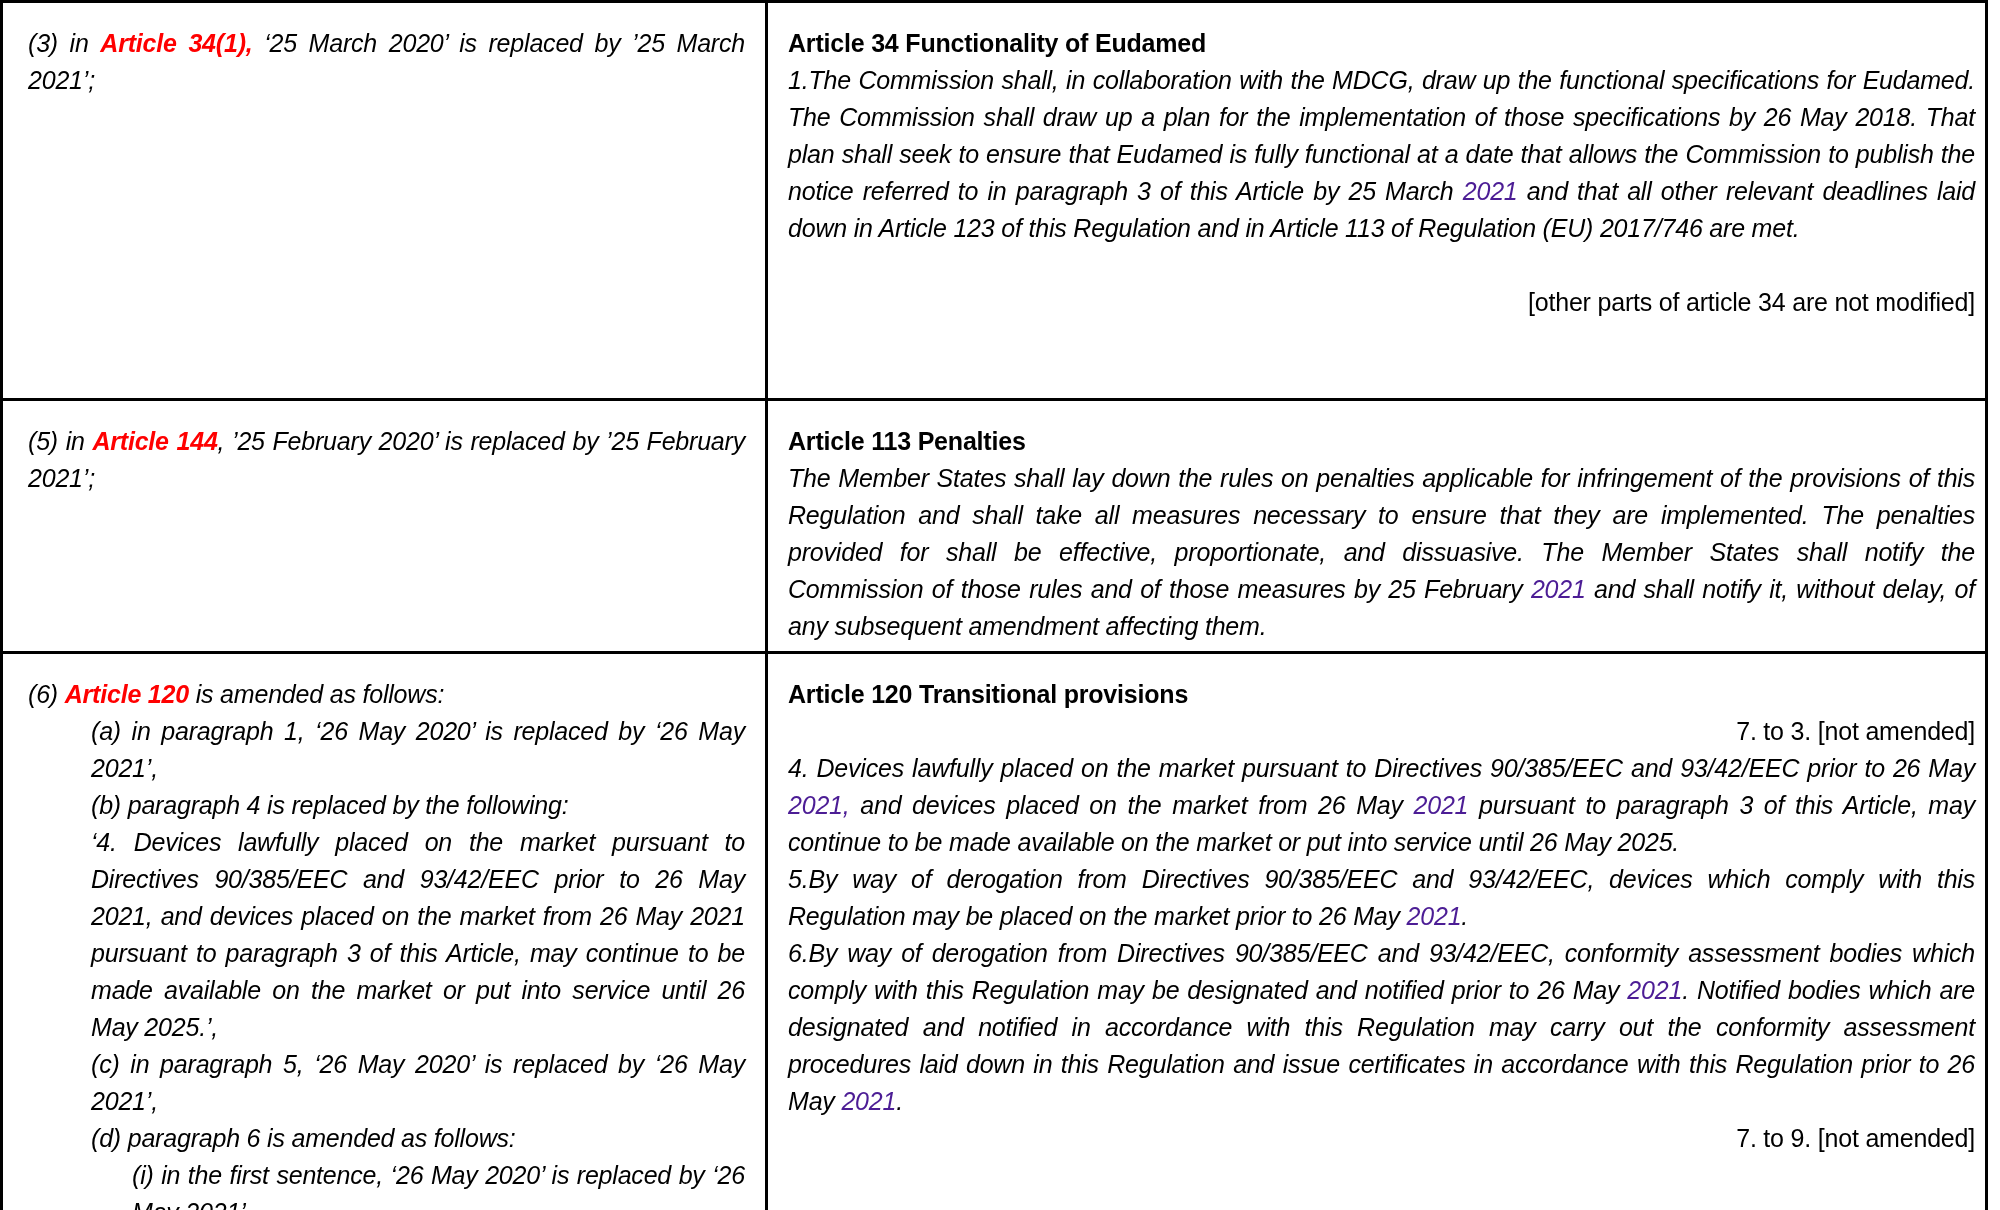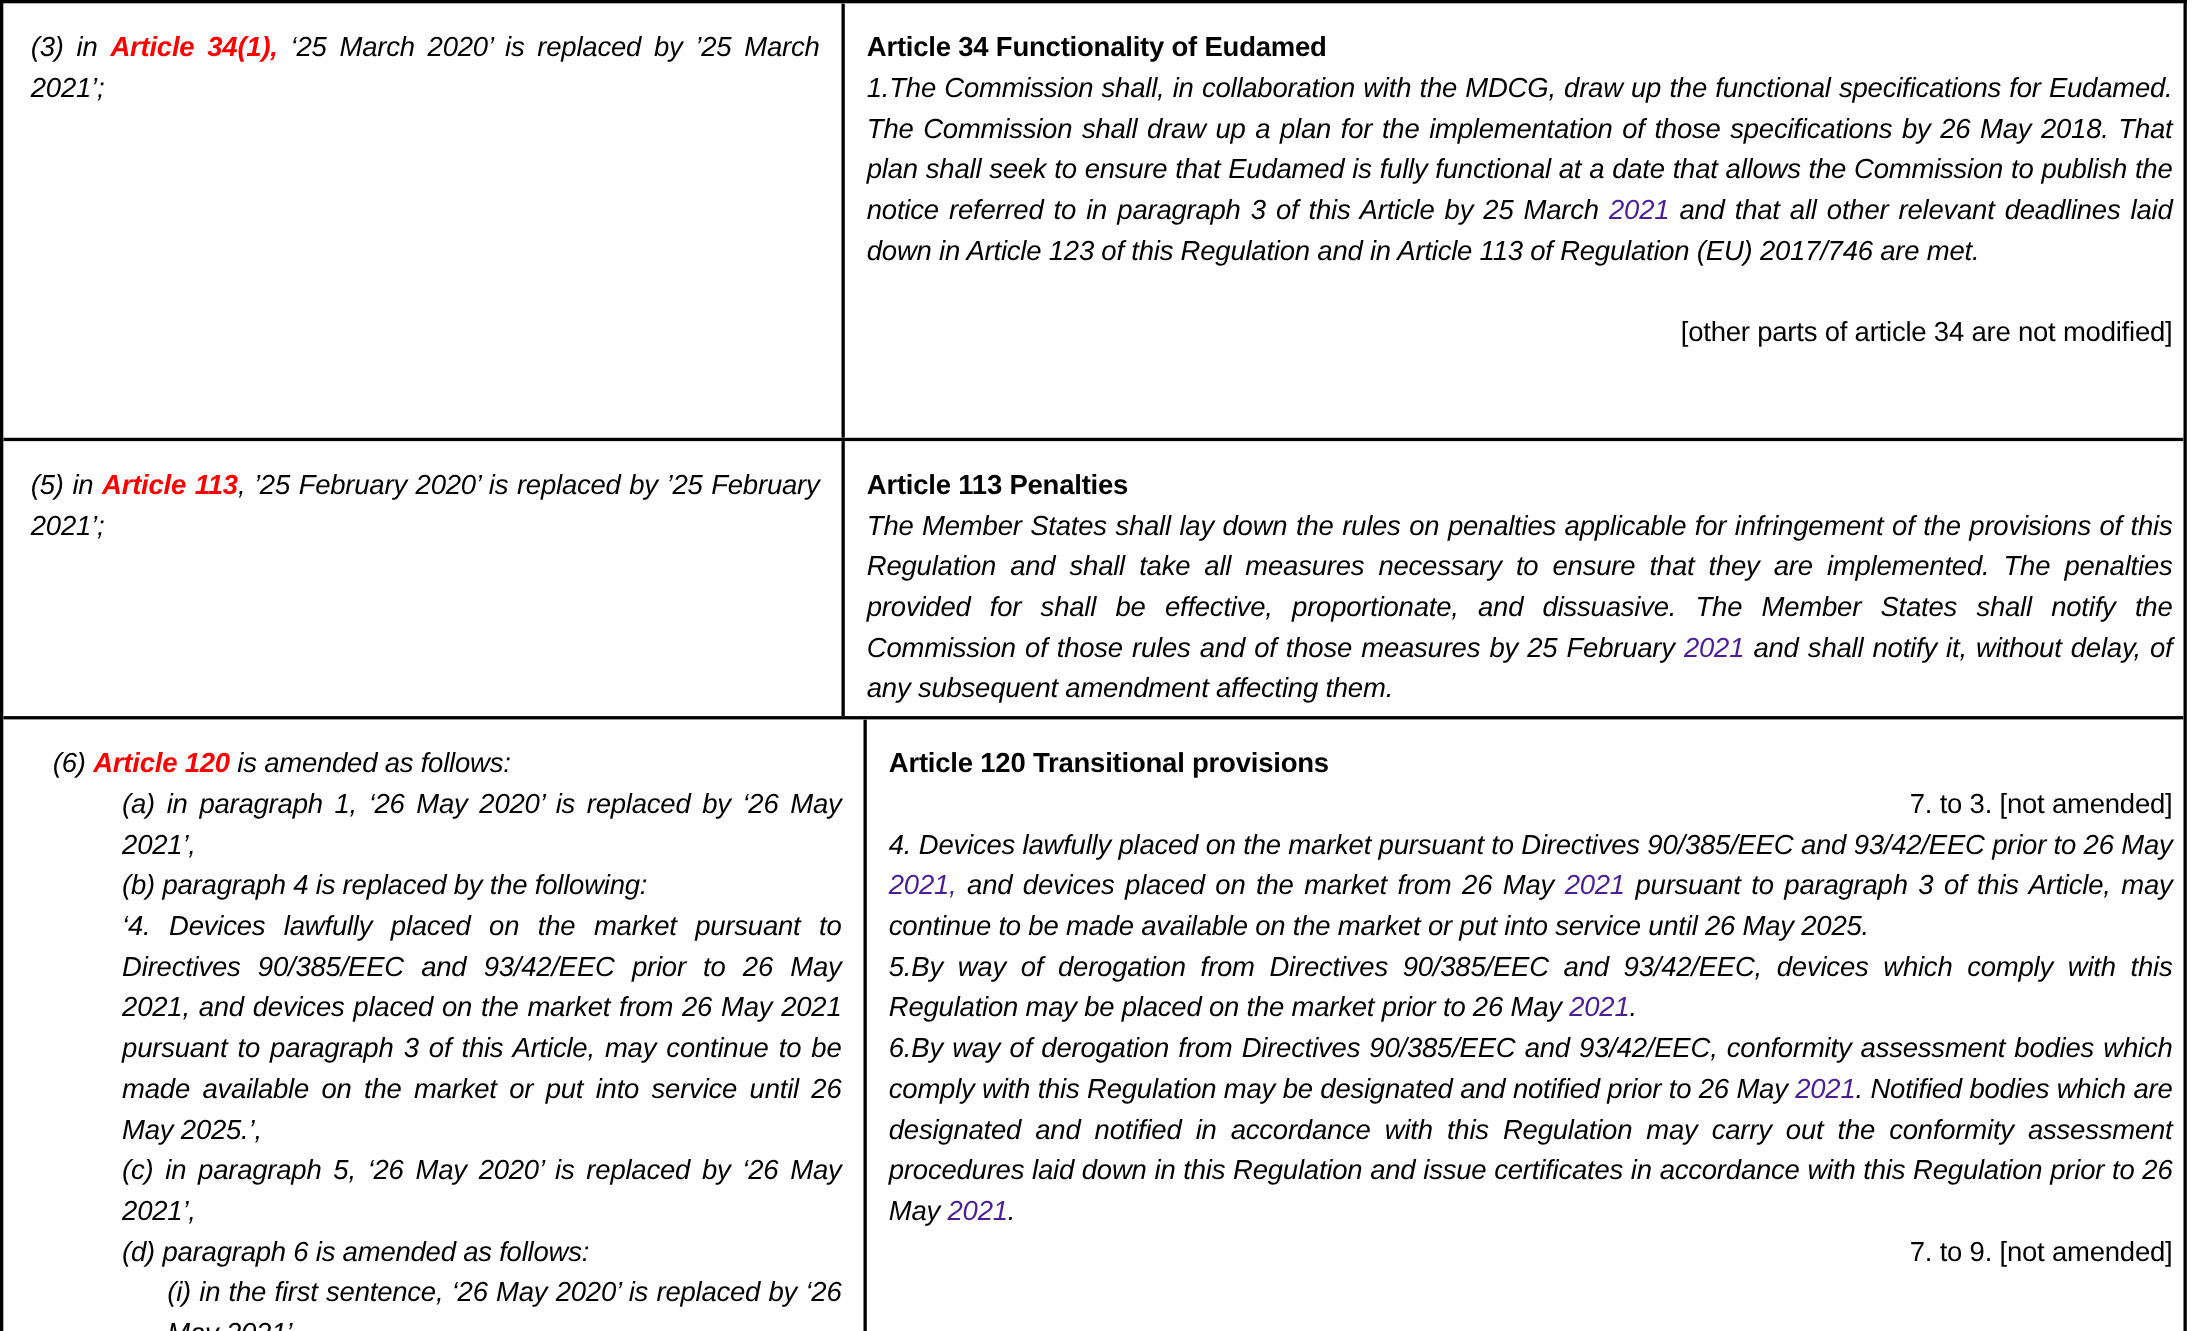--- a/index.html
+++ b/index.html
@@ -25,21 +25,21 @@
     background: #ffffff;
   }
   .trow {
     display: flex;
     box-sizing: border-box;
     border-bottom: 3px solid #000;
     overflow: hidden;
   }
   .trow.r1 { height: 398px; }
   .trow.r2 { height: 253px; }
-  .trow.r3 { flex: 1; border-bottom: none; margin-left: 20px; }
+  .trow.r3 { flex: 1; border-bottom: none; }
   .cell {
     box-sizing: border-box;
     overflow: hidden;
   }
   .cell.left {
     width: 765px;
     border-right: 3px solid #000;
     padding: 22px 20px 0 25px;
   }
   .cell.right {
@@ -81,21 +81,21 @@
     <div class="cell right">
         <p class="para p-heading"><span>Article 34 Functionality of Eudamed</span></p>
         <p class="para p-italic"><span>1.The Commission shall, in collaboration with the MDCG, draw up the functional specifications for Eudamed. The Commission shall draw up a plan for the implementation of those specifications by 26 May 2018. That plan shall seek to ensure that Eudamed is fully functional at a date that allows the Commission to publish the notice referred to in paragraph 3 of this Article by 25 March </span><span class="seg-red">2021</span><span> and that all other relevant deadlines laid down in Article 123 of this Regulation and in Article 113 of Regulation (EU) 2017/746 are met.</span></p>
         <p class="para p-spacer">&nbsp;</p>
         <p class="para p-note"><span>[other parts of article 34 are not modified]</span></p>
       </div>
   </div>
 
   <div class="trow r2">
     <div class="cell left">
-        <p class="para p-italic"><span>(5) in </span><span class="seg-redbold">Article 113</span><span>, ’25 February 2020’ is replaced by ’25 February 2021’;</span></p>
+        <p class="para p-italic"><span>(5) in </span><span class="seg-redbold">Article 144</span><span>, ’25 February 2020’ is replaced by ’25 February 2021’;</span></p>
       </div>
     <div class="cell right">
         <p class="para p-heading"><span>Article 113 Penalties</span></p>
         <p class="para p-italic"><span>The Member States shall lay down the rules on penalties applicable for infringement of the provisions of this Regulation and shall take all measures necessary to ensure that they are implemented. The penalties provided for shall be effective, proportionate, and dissuasive. The Member States shall notify the Commission of those rules and of those measures by 25 February </span><span class="seg-red">2021</span><span> and shall notify it, without delay, of any subsequent amendment affecting them.</span></p>
       </div>
   </div>
 
   <div class="trow r3">
     <div class="cell left">
         <p class="para p-italic"><span>(6) </span><span class="seg-redbold">Article 120</span><span> is amended as follows:</span></p>

